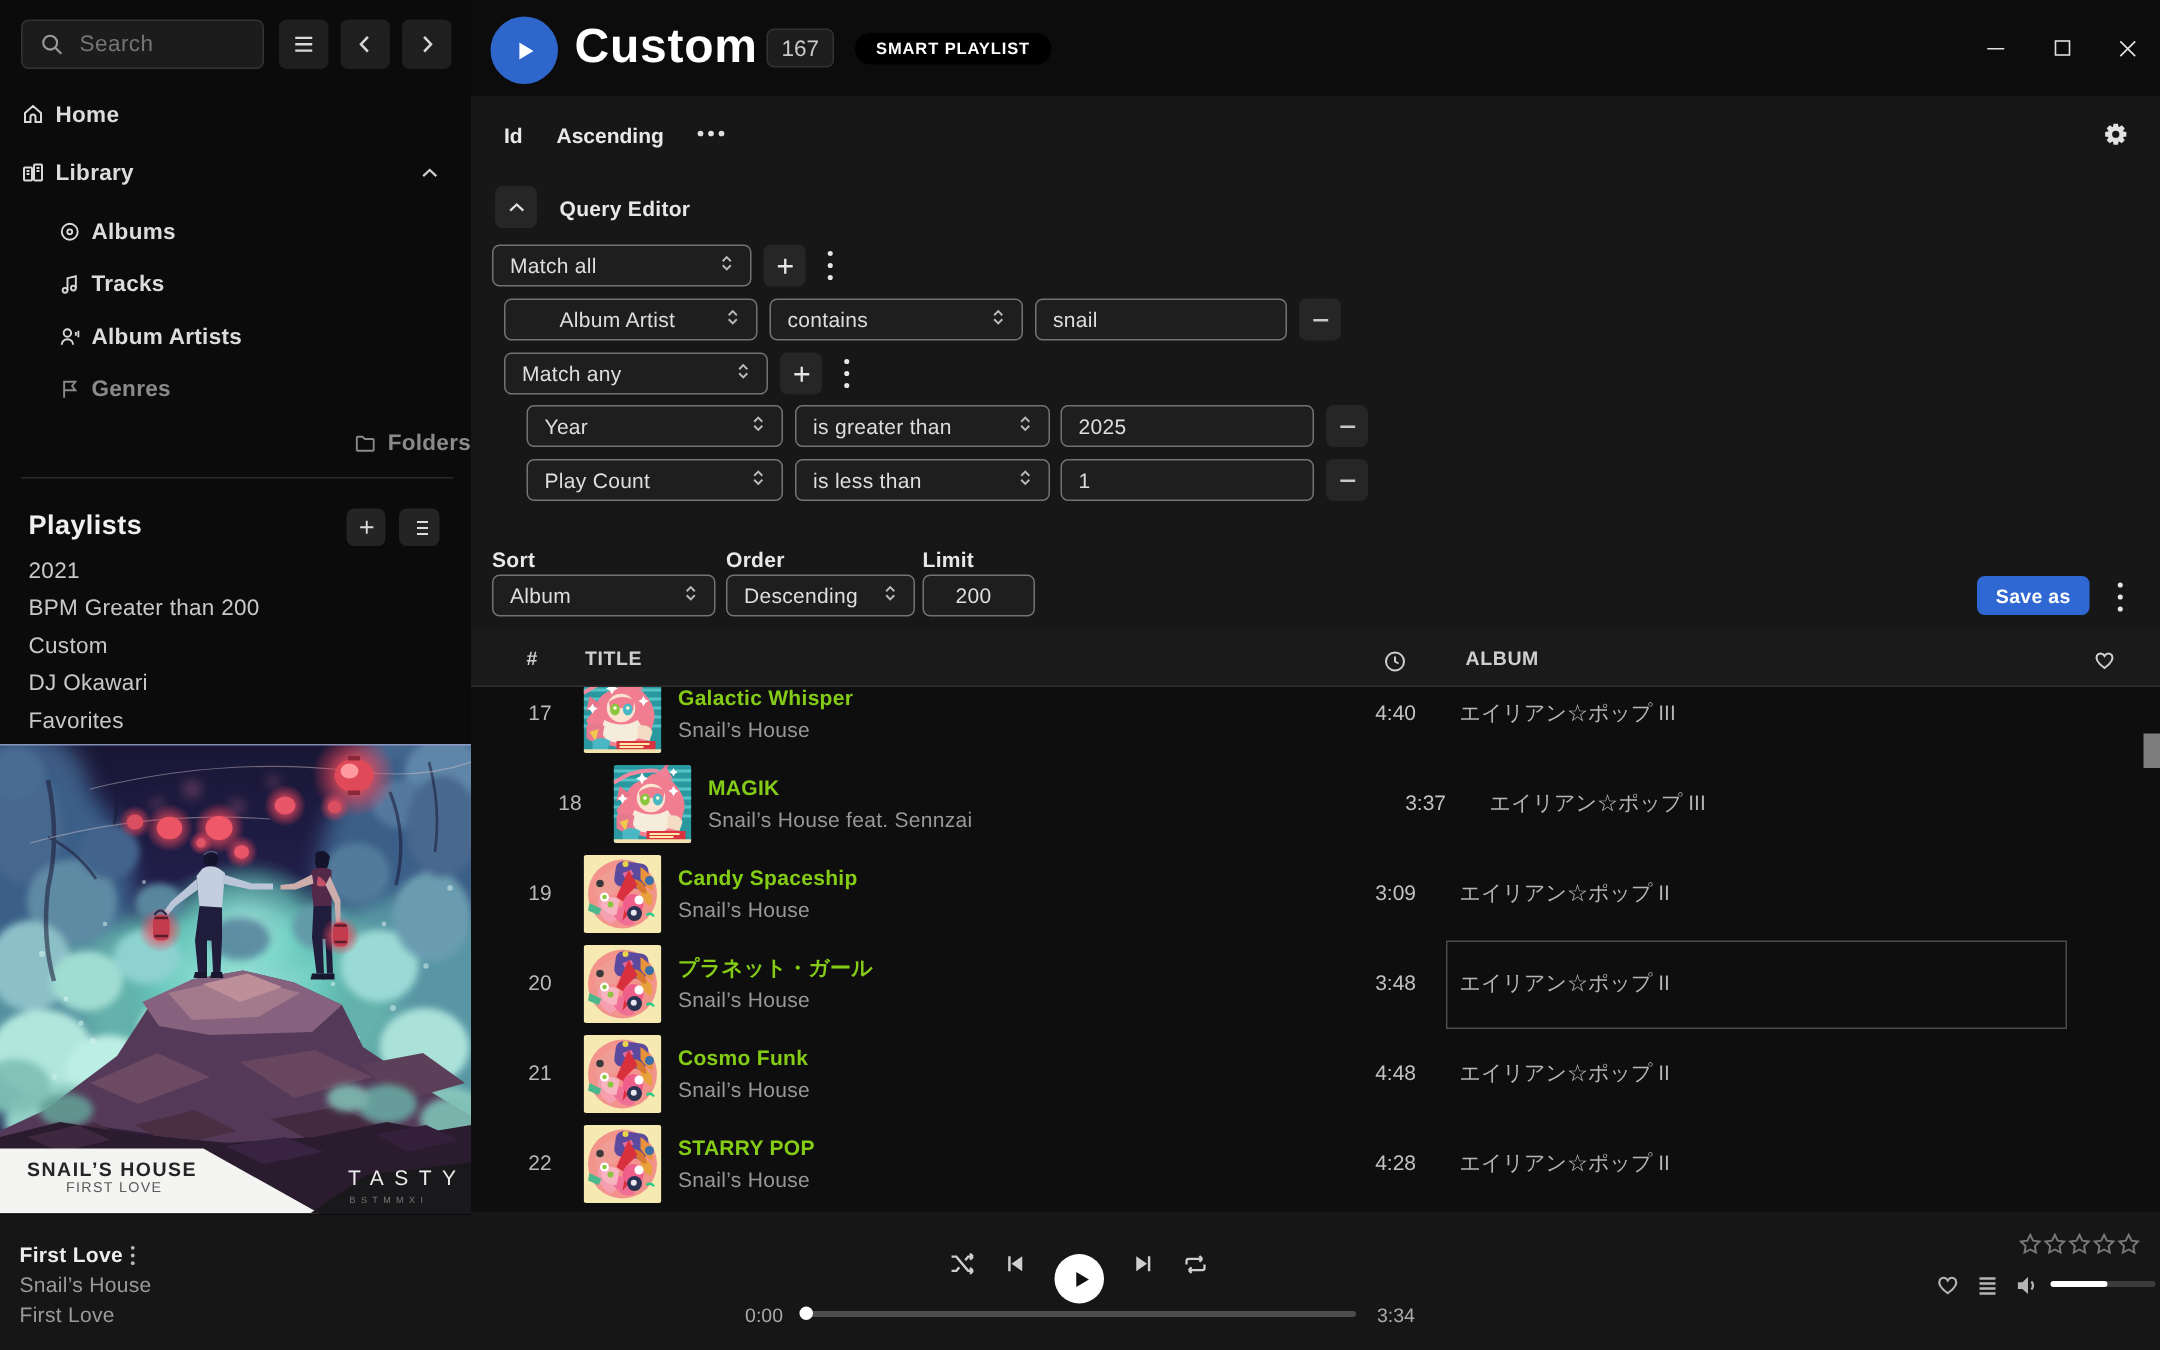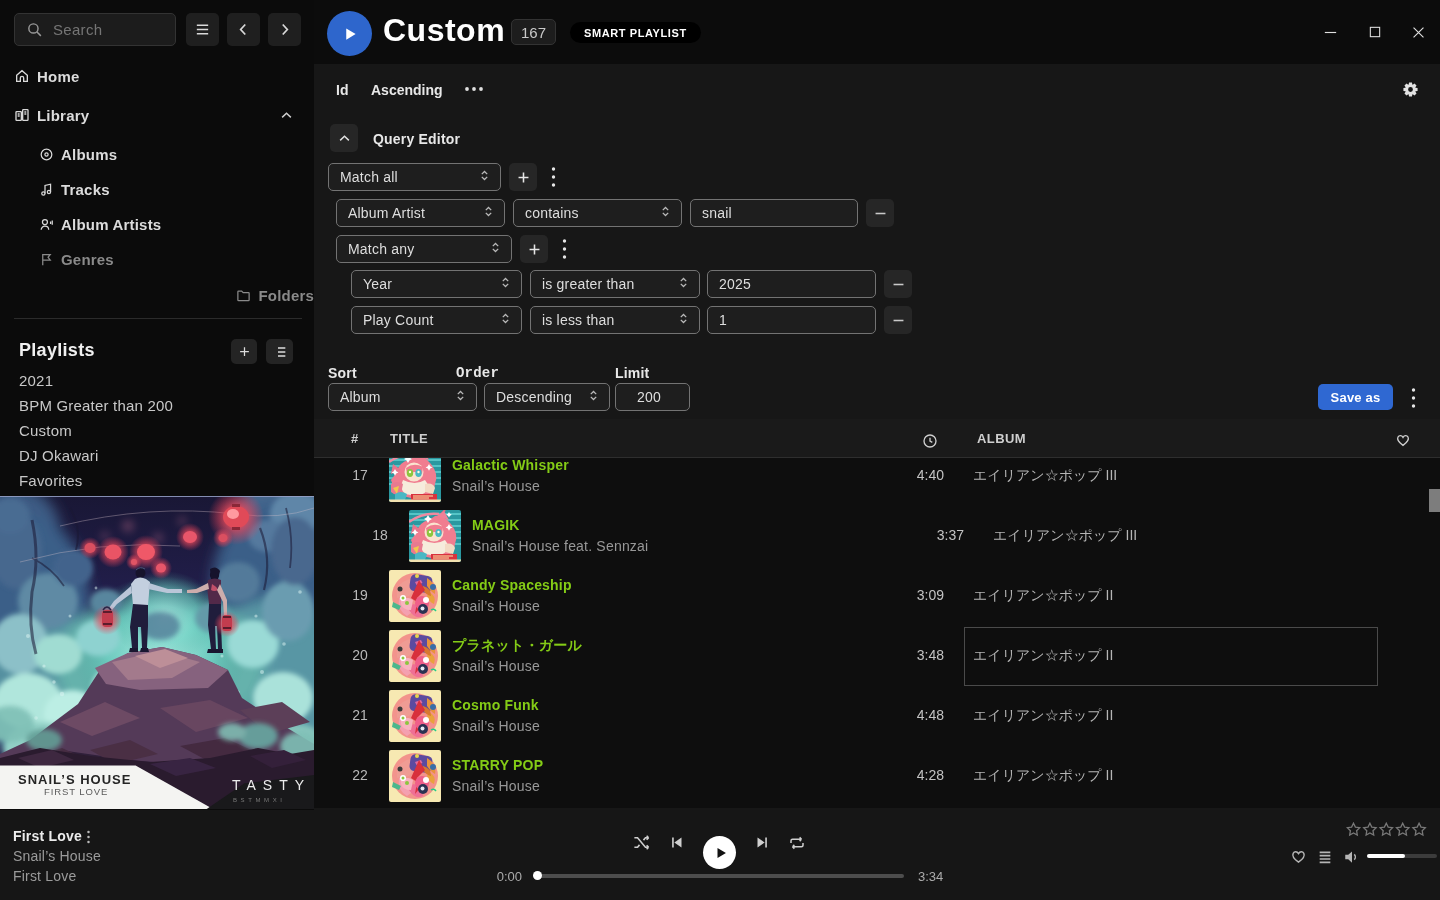--- a/index.html
+++ b/index.html
@@ -106,21 +106,21 @@
       <svg width="17" height="17" viewBox="0 0 24 24" fill="none" stroke="#e6e6e6" stroke-width="2.2">
         <path d="M12 5v14M5 12h14"></path>
       </svg>
     </div>
   <svg class="abs" style="left:548px; top:166px;" width="11" height="22" viewBox="0 0 8 22" fill="#e6e6e6">
       <circle cx="4" cy="3" r="1.7"></circle>
       <circle cx="4" cy="11" r="1.7"></circle>
       <circle cx="4" cy="19" r="1.7"></circle>
     </svg>
 
-  <div class="ctrl" style="left:336px; top:199px; width:169px; height:28px;">
+  <div class="ctrl" style="left:336px; top:199px; width:169px; height:28px;padding-left:25px;">
       <span class="txt">Album Artist</span>
       <span class="chev"><svg width="13" height="13" viewBox="0 0 24 24" fill="none" stroke="#b9b9b9" stroke-width="2.4">
           <path d="M7 9.5 L12 4.5 L17 9.5 M7 14.5 L12 19.5 L17 14.5"></path>
         </svg></span>
     </div>
   <div class="ctrl" style="left:513px; top:199px; width:169px; height:28px;">
       <span class="txt">contains</span>
       <span class="chev"><svg width="13" height="13" viewBox="0 0 24 24" fill="none" stroke="#b9b9b9" stroke-width="2.4">
           <path d="M7 9.5 L12 4.5 L17 9.5 M7 14.5 L12 19.5 L17 14.5"></path>
         </svg></span>
@@ -193,21 +193,21 @@
       </svg>
     </div>
 
   <div class="label" style="left:328px; top:365px;">Sort</div>
   <div class="ctrl" style="left:328px; top:383px; width:149px; height:28px;">
       <span class="txt">Album</span>
       <span class="chev"><svg width="13" height="13" viewBox="0 0 24 24" fill="none" stroke="#b9b9b9" stroke-width="2.4">
           <path d="M7 9.5 L12 4.5 L17 9.5 M7 14.5 L12 19.5 L17 14.5"></path>
         </svg></span>
     </div>
-  <div class="label" style="left:456px; top:365px;font-family:Liberation Mono, monospace;">Order</div>
+  <div class="label" style="left:484px; top:365px;">Order</div>
   <div class="ctrl" style="left:484px; top:383px; width:126px; height:28px;">
       <span class="txt">Descending</span>
       <span class="chev"><svg width="13" height="13" viewBox="0 0 24 24" fill="none" stroke="#b9b9b9" stroke-width="2.4">
           <path d="M7 9.5 L12 4.5 L17 9.5 M7 14.5 L12 19.5 L17 14.5"></path>
         </svg></span>
     </div>
   <div class="label" style="left:615px; top:365px;">Limit</div>
   <div class="ctrl" style="left:615px; top:383px; width:75px; height:28px;padding-left:10px;">
       <span class="txt">200</span>
     </div>

